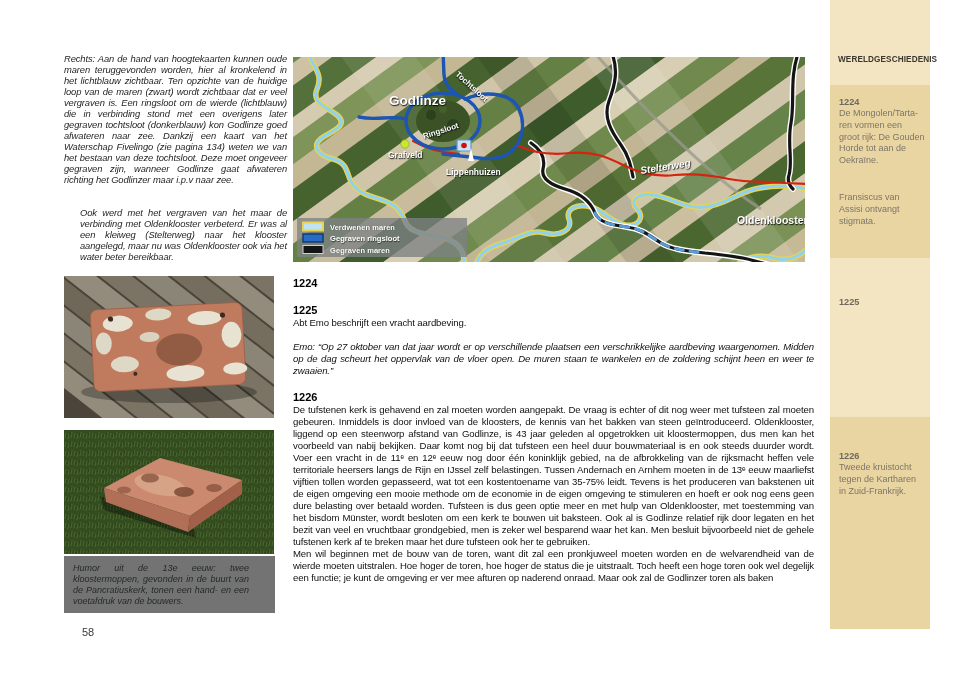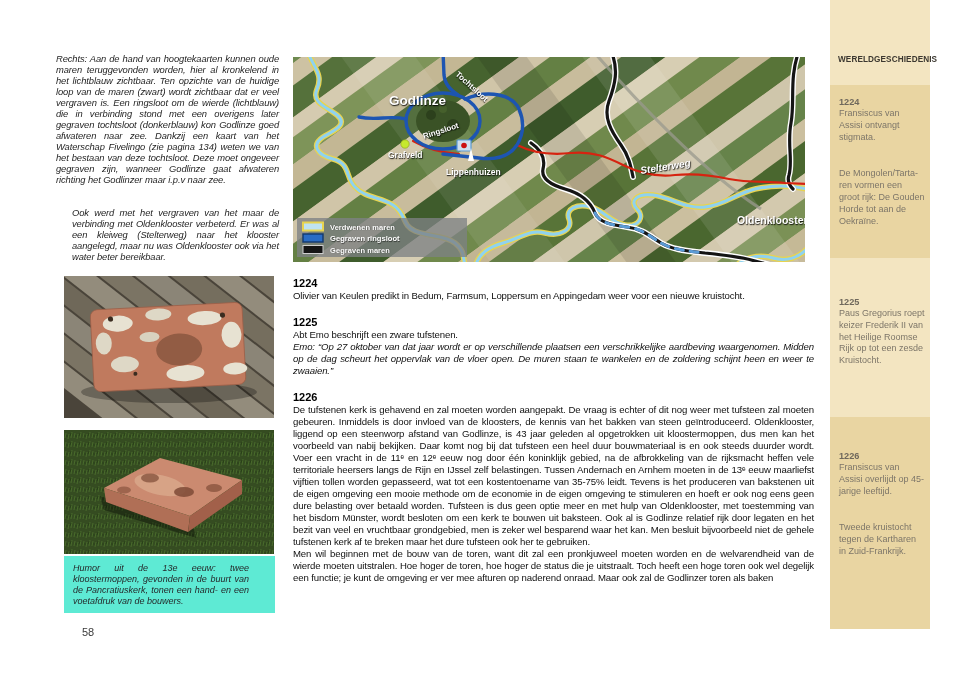--- a/index.html
+++ b/index.html
@@ -2,52 +2,52 @@
 <html><head>
 <meta charset="utf-8">
 <style>
   * { box-sizing: border-box; }
   html,body { margin:0; padding:0; }
   body {
     width:957px; height:679px; position:relative; overflow:hidden;
     background:#ffffff; font-family:"Liberation Sans", sans-serif;
   }
   
-  .left-col { position:absolute; left:56px; top:53px; width:223px; }
+  .left-col { position:absolute; left:64px; top:53px; width:223px; }
   .left-col p {
     margin:0; font-style:italic; font-size:9.4px; line-height:11px;
     letter-spacing:-0.1px; color:#1f1f1f; text-align:justify;
   }
   .left-col p + p { margin-top:22px;margin-left:16px; }
 
   
   .map-fig { position:absolute; left:293px; top:57px; width:585px; height:205px; }
   .map-fig svg { display:block; }
   .map-label { fill:#ffffff; font-family:"Liberation Sans",sans-serif; font-weight:bold;
                text-shadow:0.6px 0.9px 1.2px rgba(0,0,0,0.95); }
   .legend-label { fill:#ffffff; font-size:7.6px; font-weight:bold;
                   font-family:"Liberation Sans",sans-serif; text-shadow:0.5px 0.5px 0.8px rgba(0,0,0,0.55); }
 
   
   .photo { position:absolute; left:64px; }
   .photo-1 { top:276px; width:210px; height:142px; }
   .photo-2 { top:430px; width:210px; height:124px; }
   .caption-box {
     position:absolute; left:64px; top:556px; width:211px; min-height:57px;
-    background:#5eead4; padding:7px 26px 6px 9px;
+    background:#737373; padding:7px 26px 6px 9px;
   }
   .caption-box p { margin:0; font-style:italic; font-size:9px; line-height:11px;
                    color:#25292b; text-align:justify; }
 
   
   .main-col { position:absolute; left:293px; top:276px; width:521px; }
   .main-col h3 { margin:0; font-size:11px; line-height:14px; color:#000; font-weight:bold; }
   .main-col p { margin:0; font-size:9.6px; line-height:12px; letter-spacing:-0.12px;
                 color:#101010; text-align:justify; }
-  .main-col p.quote { font-style:italic; }
+  .main-col p.quote { font-style:italic;margin-top:12px; }
   .main-col section { margin-bottom:13px; }
 
   
   .sidebar { position:absolute; left:830px; top:0; width:100px; height:603px; background:#f3e5c1; }
   .sb-header { position:absolute; top:55px; left:8px; width:92px;
                font-size:8.2px; font-weight:bold; letter-spacing:0.1px; color:#3c3830; }
   .sb-block { position:absolute; left:0; width:100px; background:#e9d5a2; }
   .sb-b1 { top:85px; height:173px; }
   .sb-b2 { top:417px; height:212px; }
   .sb-entry { position:absolute; left:9px; width:86px; }
@@ -249,47 +249,44 @@
   </svg>
 </div>
 
 <div class="caption-box">
   <p>Humor uit de 13e eeuw: twee kloostermoppen, gevonden in de buurt van de Pancratiuskerk, tonen een hand- en een voetafdruk van de bouwers.</p>
 </div>
 
 <div class="main-col">
   <section>
     <h3>1224</h3>
-    <p>Olivier van Keulen predikt in Bedum, Farmsum, Loppersum en Appingedam weer voor een nieuwe kruistocht.</p>
   </section>
   <section>
     <h3>1225</h3>
-    <p>Abt Emo beschrijft een zware tufstenen.</p>
+    <p>Abt Emo beschrijft een vracht aardbeving.</p>
     <p class="quote">Emo: “Op 27 oktober van dat jaar wordt er op verschillende plaatsen een verschrikkelijke aardbeving waargenomen. Midden op de dag scheurt het oppervlak van de vloer open. De muren staan te wankelen en de zoldering schijnt heen en weer te zwaaien.”</p>
   </section>
   <section>
     <h3>1226</h3>
     <p>De tufstenen kerk is gehavend en zal moeten worden aangepakt. De vraag is echter of dit nog weer met tufsteen zal moeten gebeuren. Inmiddels is door invloed van de kloosters, de kennis van het bakken van steen geïntroduceerd. Oldenklooster, liggend op een steenworp afstand van Godlinze, is 43 jaar geleden al opgetrokken uit kloostermoppen, dus men kan het voorbeeld van nabij bekijken. Daar komt nog bij dat tufsteen een heel duur bouwmateriaal is en ook steeds duurder wordt. Voer een vracht in de 11ᵉ en 12ᵉ eeuw nog door één koninklijk gebied, na de afbrokkeling van de rijksmacht heffen vele territoriale heersers langs de Rijn en IJssel zelf belastingen. Tussen Andernach en Arnhem moeten in de 13ᵉ eeuw maarliefst vijftien tollen worden gepasseerd, wat tot een kostentoename van 35-75% leidt. Tevens is het produceren van bakstenen uit de eigen omgeving een mooie methode om de economie in de eigen omgeving te stimuleren en hoeft er ook nog eens geen dure belasting over betaald worden. Tufsteen is dus geen optie meer en met hulp van Oldenklooster, met toestemming van het bisdom Münster, wordt besloten om een kerk te bouwen uit baksteen. Ook al is Godlinze relatief rijk door legaten en het bezit van veel en vruchtbaar grondgebied, men is zeker wel besparend waar het kan. Men besluit bijvoorbeeld niet de gehele tufstenen kerk af te breken maar het dure tufsteen ook her te gebruiken.</p>
     <p>Men wil beginnen met de bouw van de toren, want dit zal een pronkjuweel moeten worden en de welvarendheid van de wierde moeten uitstralen. Hoe hoger de toren, hoe hoger de status die je uitstraalt. Toch heeft een hoge toren ook wel degelijk een functie; je kunt de omgeving er ver mee afturen op naderend onraad. Maar ook zal de Godlinzer toren als baken</p>
   </section>
 </div>
 
 <div class="sidebar">
   <div class="sb-block sb-b1"></div>
   <div class="sb-block sb-b2"></div>
   <div class="sb-header">WERELDGESCHIEDENIS</div>
   <div class="sb-entry sb-e1">
     <div class="sb-year">1224</div>
+    <p>De Mongolen/Tarta-ren vormen een groot rijk: De Gouden Horde tot aan de Oekraïne.</p>
     <p>Fransiscus van Assisi ontvangt stigmata.</p>
-    <p>De Mongolen/Tarta-ren vormen een groot rijk: De Gouden Horde tot aan de Oekraïne.</p>
   </div>
   <div class="sb-entry sb-e2">
     <div class="sb-year">1225</div>
-    <p>Paus Gregorius roept keizer Frederik II van het Heilige Roomse Rijk op tot een zesde Kruistocht.</p>
   </div>
   <div class="sb-entry sb-e3">
     <div class="sb-year">1226</div>
-    <p>Fransiscus van Assisi overlijdt op 45-jarige leeftijd.</p>
     <p>Tweede kruistocht tegen de Kartharen in Zuid-Frankrijk.</p>
   </div>
 </div>
 
 <div class="page-number">58</div>
 
 </body></html>

